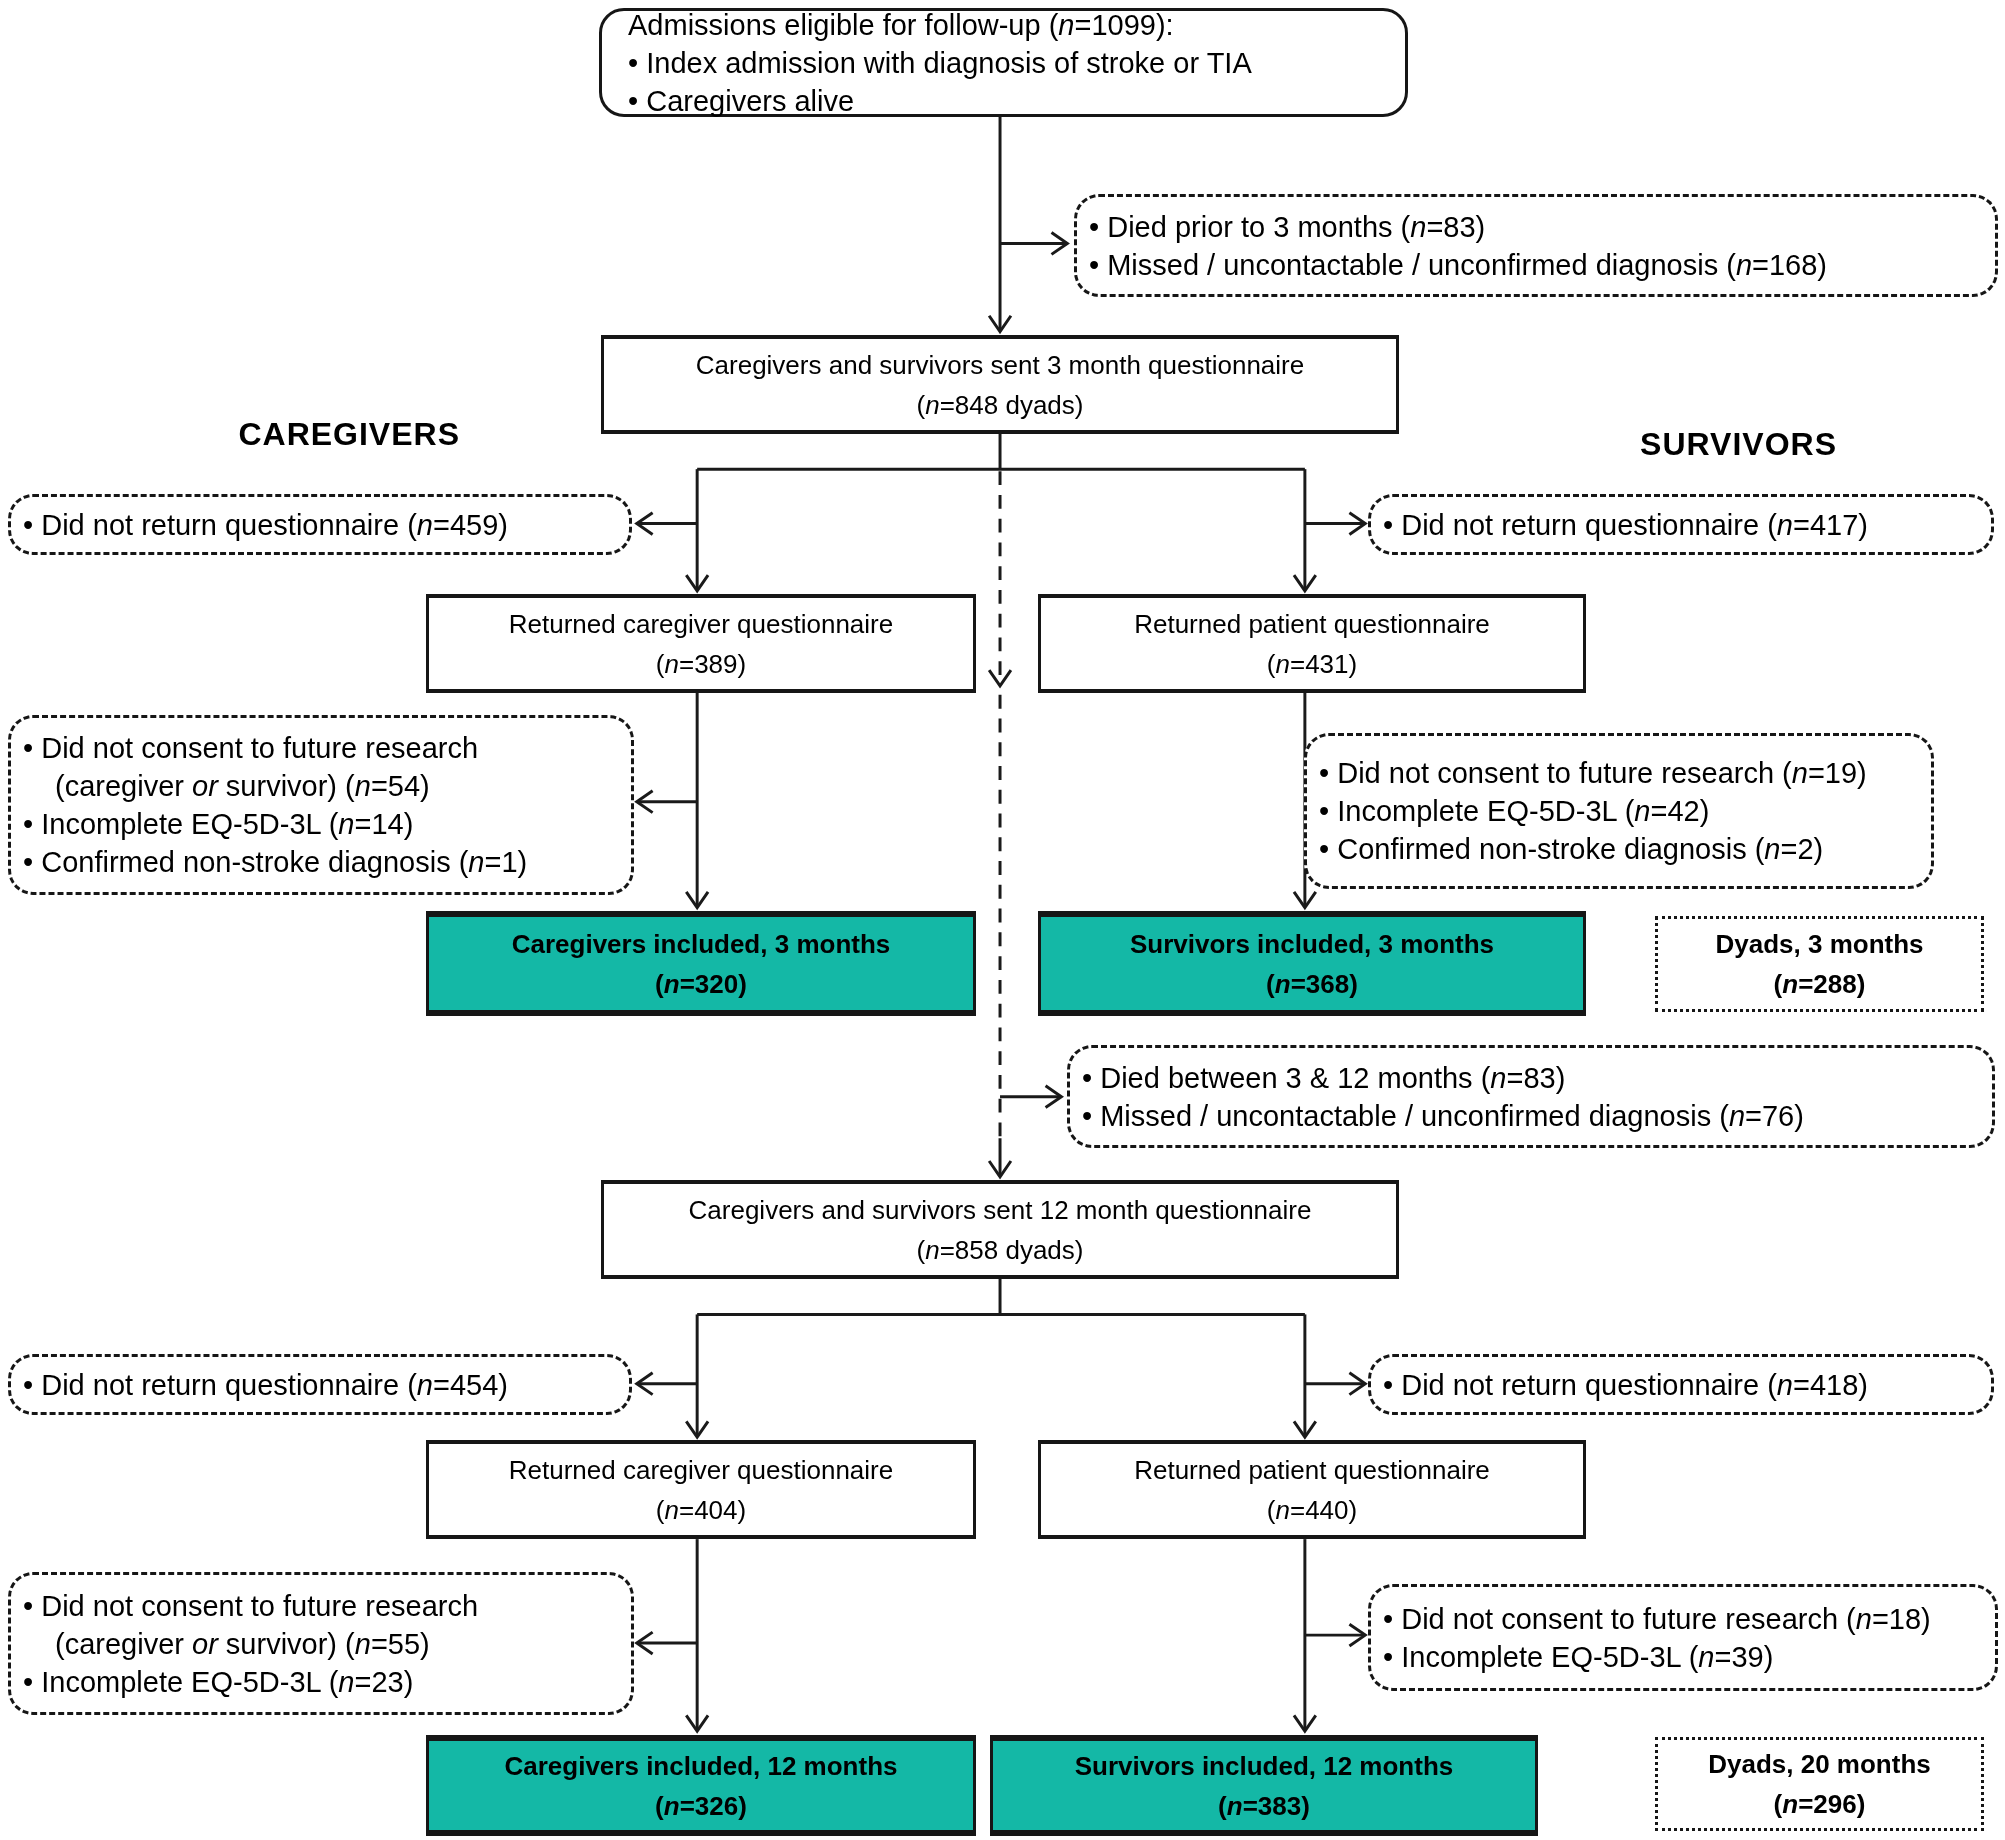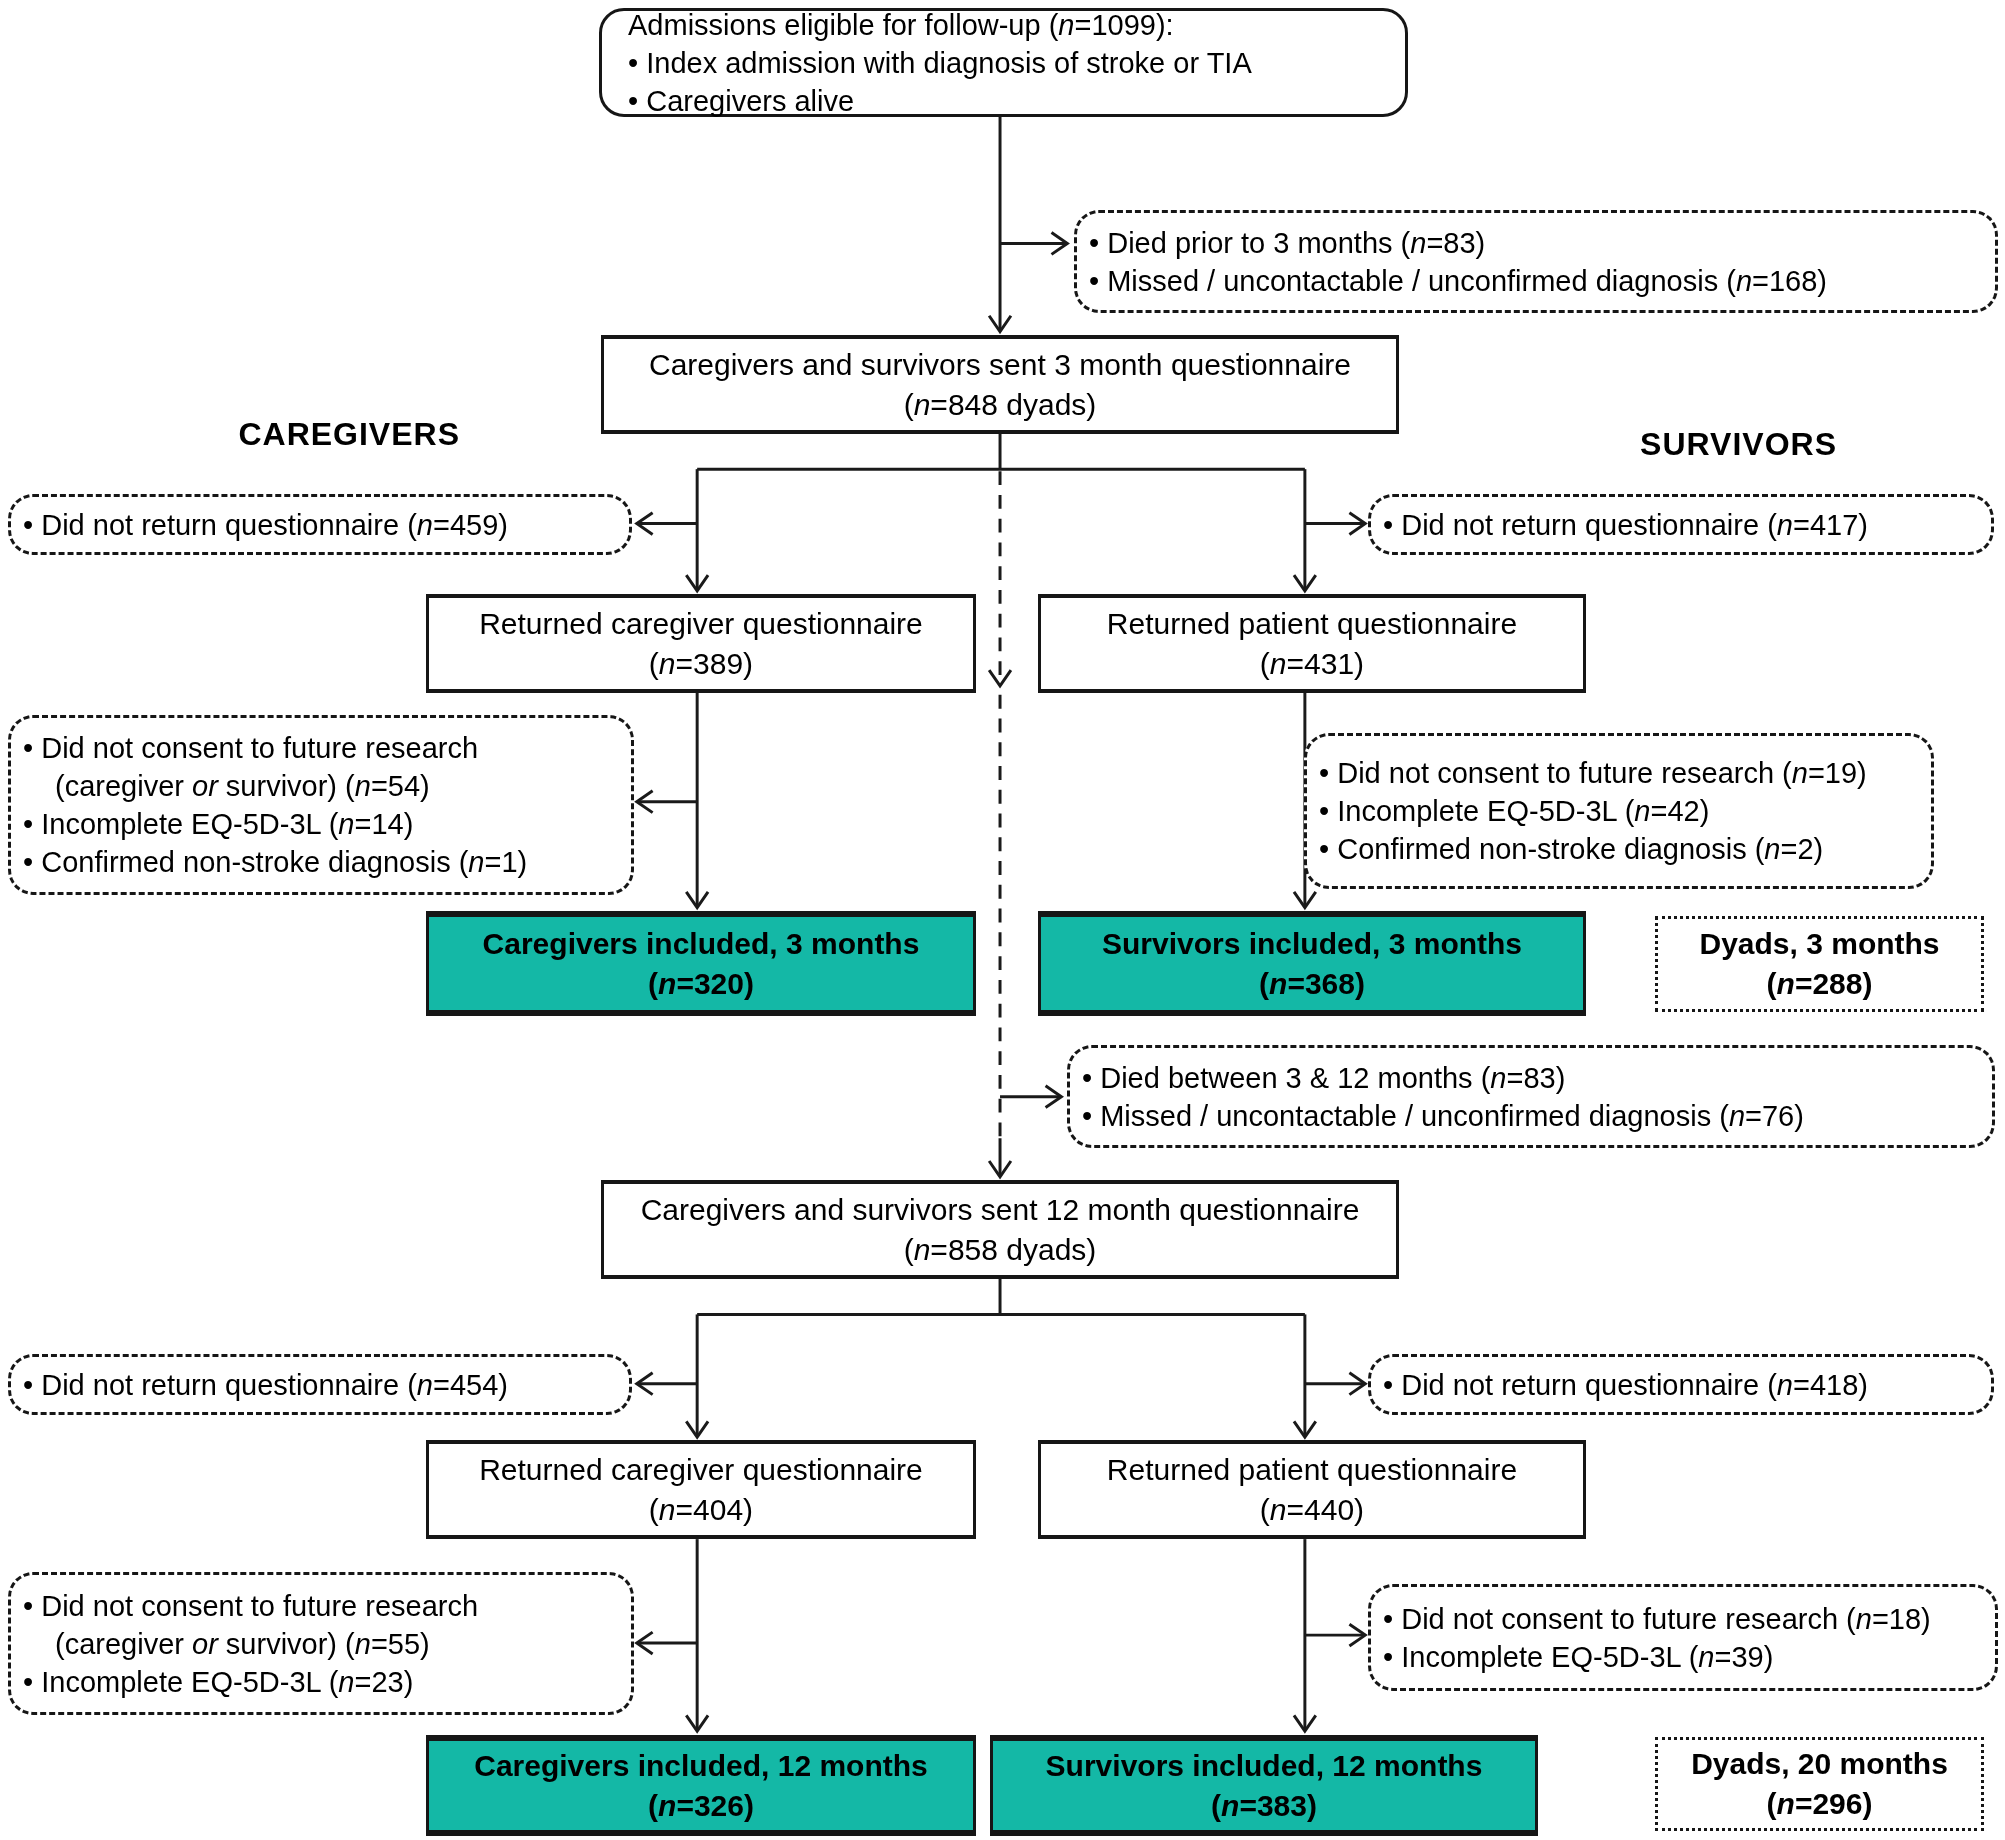--- a/index.html
+++ b/index.html
@@ -4,21 +4,21 @@
 <style>
   html,body{margin:0;padding:0;background:#fff;}
   #canvas{
     position:relative;width:2006px;height:1840px;background:#fff;
     font-family:"Liberation Sans", sans-serif;color:#000;
   }
   #wires{position:absolute;left:0;top:0;z-index:0;}
   .box{
     position:absolute;z-index:1;background:#fff;border:3px solid #161616;
     box-sizing:border-box;display:flex;flex-direction:column;justify-content:center;
-    font-size:30px;
+    font-size:26px;
   }
   .center{align-items:center;text-align:center;line-height:40px;border-width:4px 3px;}
   .bullets{align-items:flex-start;text-align:left;line-height:38px;padding:4px 12px;font-size:29px;border-radius:25px;}
   .bullets .ln{white-space:nowrap;}
   .ln.cont{padding-left:32px;}
   .dashed{border-style:dashed;border-width:3px;}
   .dotted{border-style:dotted;border-width:3px;font-weight:bold;}
   .shaded{background:#14b8a6;font-weight:bold;border-width:6px 3px;}
   .collabel{
     position:absolute;z-index:1;font-weight:bold;font-size:32px;text-align:right;
@@ -75,21 +75,21 @@
 
   <div class="collabel" style="left:163px;top:416px;width:297px">CAREGIVERS</div>
   <div class="collabel" style="left:1540px;top:426px;width:297px">SURVIVORS</div>
 
   <div class="box bullets" style="left:599px;top:8px;width:809px;height:109px;border-width:3px;padding-left:26px">
     <div class="ln">Admissions eligible for follow-up (<i>n</i>=1099):</div>
     <div class="ln">• Index admission with diagnosis of stroke or TIA</div>
     <div class="ln">• Caregivers alive</div>
   </div>
 
-  <div class="box bullets dashed" style="left:1074px;top:210px;width:924px;height:103px">
+  <div class="box bullets dashed" style="left:1074px;top:194px;width:924px;height:103px">
     <div class="ln">• Died prior to 3 months (<i>n</i>=83)</div>
     <div class="ln">• Missed / uncontactable / unconfirmed diagnosis (<i>n</i>=168)</div>
   </div>
 
   <div class="box center" style="left:601px;top:335px;width:798px;height:99px">
     <div class="ln">Caregivers and survivors sent 3 month questionnaire</div>
     <div class="ln">(<i>n</i>=848 dyads)</div>
   </div>
 
   <div class="box bullets dashed" style="left:8px;top:494px;width:624px;height:61px">

